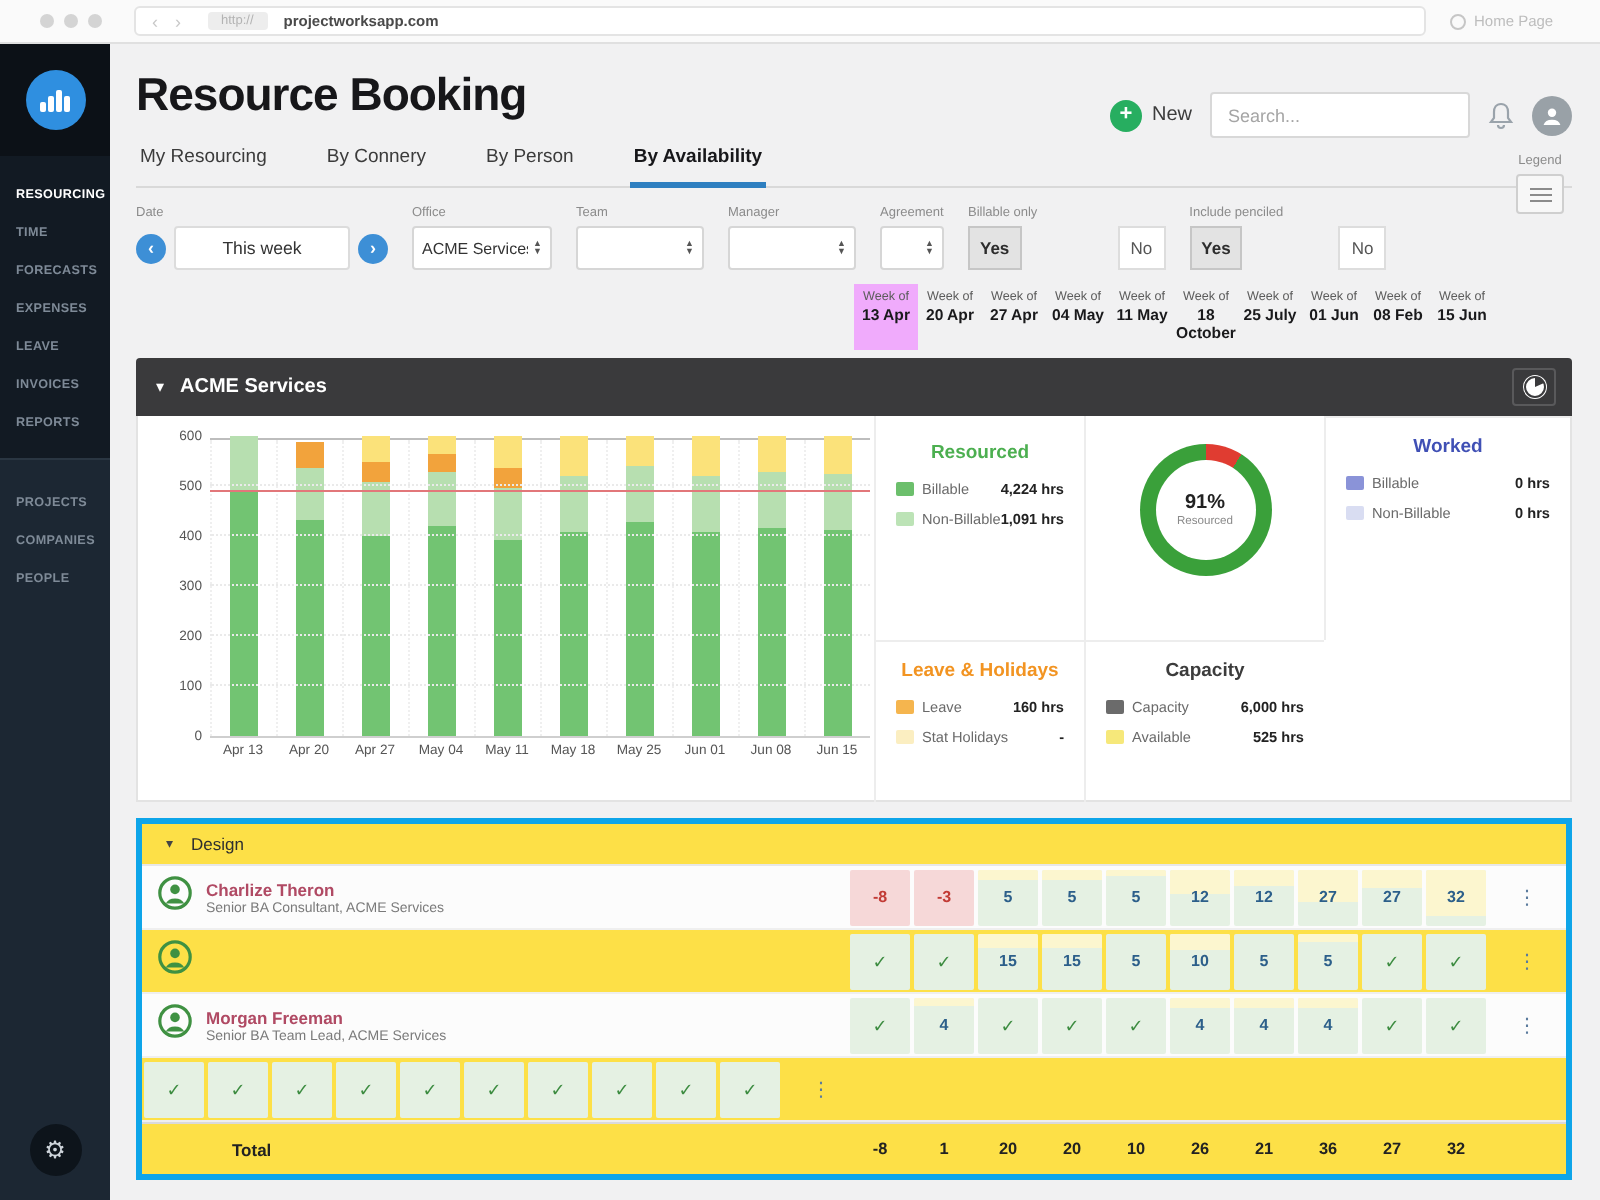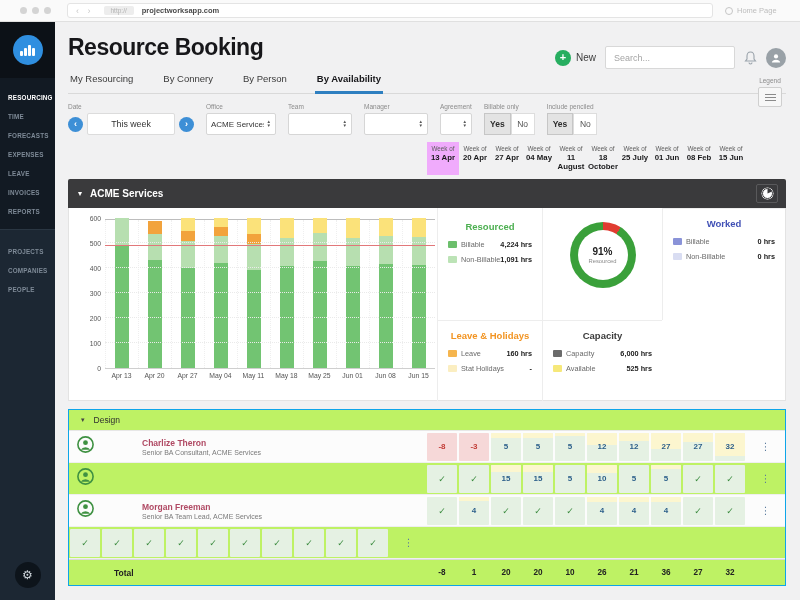--- a/index.html
+++ b/index.html
@@ -63,21 +63,21 @@
   .fctrl-row { display:flex; align-items:center; gap:4px; }
   .arrow-circle { width:15px; height:15px; border-radius:50%; background:#3d8fd6; color:#fff;
     font-size:9px; font-weight:bold; display:flex; align-items:center; justify-content:center;
     cursor:pointer; }
   .date-box { width:88px; height:22px; background:#fff; border:1px solid #dcdcdc; border-radius:2px;
     font-size:8.8px; color:#333; display:flex; align-items:center; justify-content:center; }
   .sel { height:22px; background:#fff; border:1px solid #d6d6d6; border-radius:2px;
     font-size:8px; color:#333; display:flex; align-items:center; padding:0 4px; cursor:pointer; }
   .sel .selval { flex:1; white-space:nowrap; overflow:hidden; }
   .updown { display:flex; flex-direction:column; line-height:4px; font-size:4.5px; color:#555; margin-left:3px; }
-  .yn { display:flex; }
+  .yn { display:flex;gap:48px; }
   .yn-btn { height:22px; min-width:24px; padding:0 5px; font-size:8.5px; display:flex;
     align-items:center; justify-content:center; cursor:pointer; border:1px solid #ddd;
     background:#fff; color:#555; }
   .yn-btn.on { background:#e3e3e3; border-color:#c6c6c6; color:#2d2d2d; font-weight:bold; }
   #legend-group { position:absolute; right:18px; top:55px; text-align:center; }
   #legend-group .flabel { font-size:6.5px; color:#8b8b8b; margin-bottom:3px; }
   #legend-btn { width:24px; height:20px; border:1px solid #cfcfcf; background:#f7f7f7;
     border-radius:2px; display:flex; flex-direction:column; gap:2px; align-items:center;
     justify-content:center; cursor:pointer; margin:0 auto; }
   #legend-btn i { display:block; width:11px; height:1px; background:#8b8b8b; }
@@ -129,28 +129,28 @@
   .lval { font-size:7.3px; font-weight:bold; color:#222; white-space:nowrap; }
   #donut-wrap { display:flex; justify-content:center; padding-top:14px; }
   #donut { width:66px; height:66px; border-radius:50%; display:flex; align-items:center;
     justify-content:center; }
   #donut-hole { width:50px; height:50px; border-radius:50%; background:#fff; display:flex;
     flex-direction:column; align-items:center; justify-content:center; }
   #donut-pct { font-size:10px; font-weight:bold; color:#222; }
   #donut-sub { font-size:5.8px; color:#8a8a8a; margin-top:1px; }
 
   
-  #design-card { margin:8px 14px 0 13px; background:#bef264; border:1px solid #0ea5e9; }
+  #design-card { margin:8px 14px 0 13px; background:#fde047; border:3px solid #0ea5e9; }
   #design-bar { height:21px; display:flex; align-items:center; border-bottom:1px solid #e7e7e7;
     cursor:pointer; }
   #design-bar .caret { font-size:7px; color:#444; margin-left:12px; }
   #design-bar .dname { font-size:8.5px; color:#2f2f2f; margin-left:9px; }
   .person-row { height:32px; display:flex; align-items:center; border-bottom:1px solid #efefef; }
   .person-row:nth-child(odd) { background:#fcfcfc; }
-  .pinfo { flex:1; display:flex; align-items:center;gap:41px; }
+  .pinfo { flex:1; display:flex; align-items:center; }
   .pavatar { margin-left:8px; flex:none; }
   .ptext { margin-left:7px; }
   .pname { font-size:8.5px; font-weight:bold; color:#b04a64; cursor:pointer; }
   .prole { font-size:7px; color:#7a7a7a; margin-top:1px; }
   .cell { position:relative; height:28px; margin:0 1px; border-radius:1px; display:flex;
     align-items:center; justify-content:center; overflow:hidden; cursor:pointer; }
   .cell.c-num, .cell.c-check { background:#e5f1e3; }
   .cell.c-neg { background:#f6d8d8; }
   .pencil { position:absolute; top:0; left:0; right:0; background:#fcf6cf; }
   .cval { position:relative; z-index:1; font-size:8px; font-weight:bold; }
@@ -327,21 +327,21 @@
           <div class="wk">
             <div class="wof">Week of</div>
             <div class="wdt">27 Apr</div>
           </div>
           <div class="wk">
             <div class="wof">Week of</div>
             <div class="wdt">04 May</div>
           </div>
           <div class="wk">
             <div class="wof">Week of</div>
-            <div class="wdt">11 August</div>
+            <div class="wdt">11 May</div>
           </div>
           <div class="wk">
             <div class="wof">Week of</div>
             <div class="wdt">18 October</div>
           </div>
           <div class="wk">
             <div class="wof">Week of</div>
             <div class="wdt">25 July</div>
           </div>
           <div class="wk">

